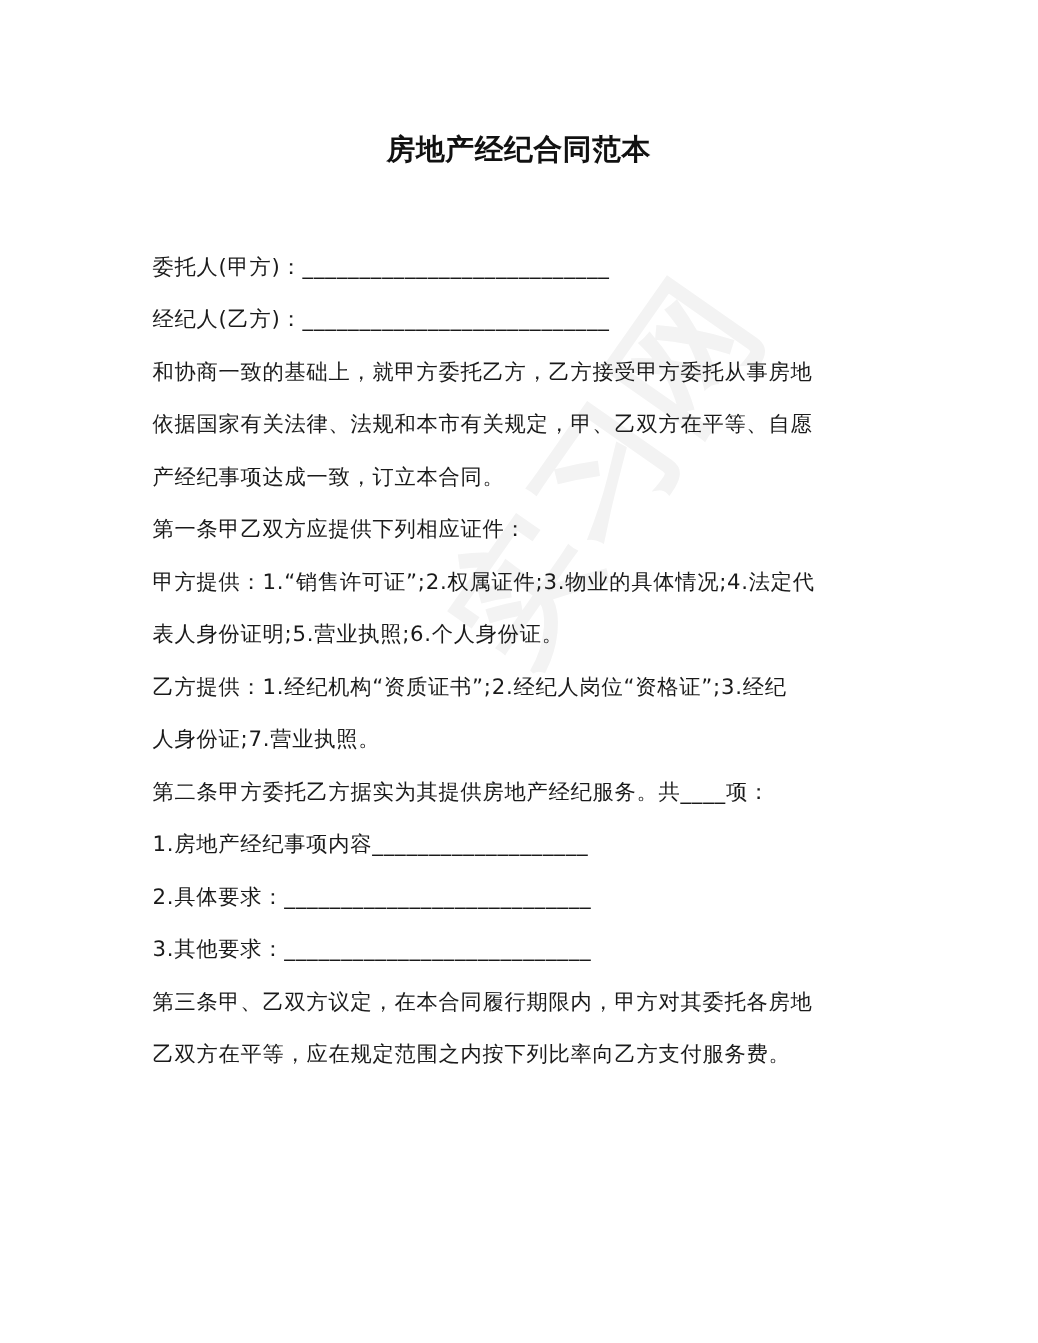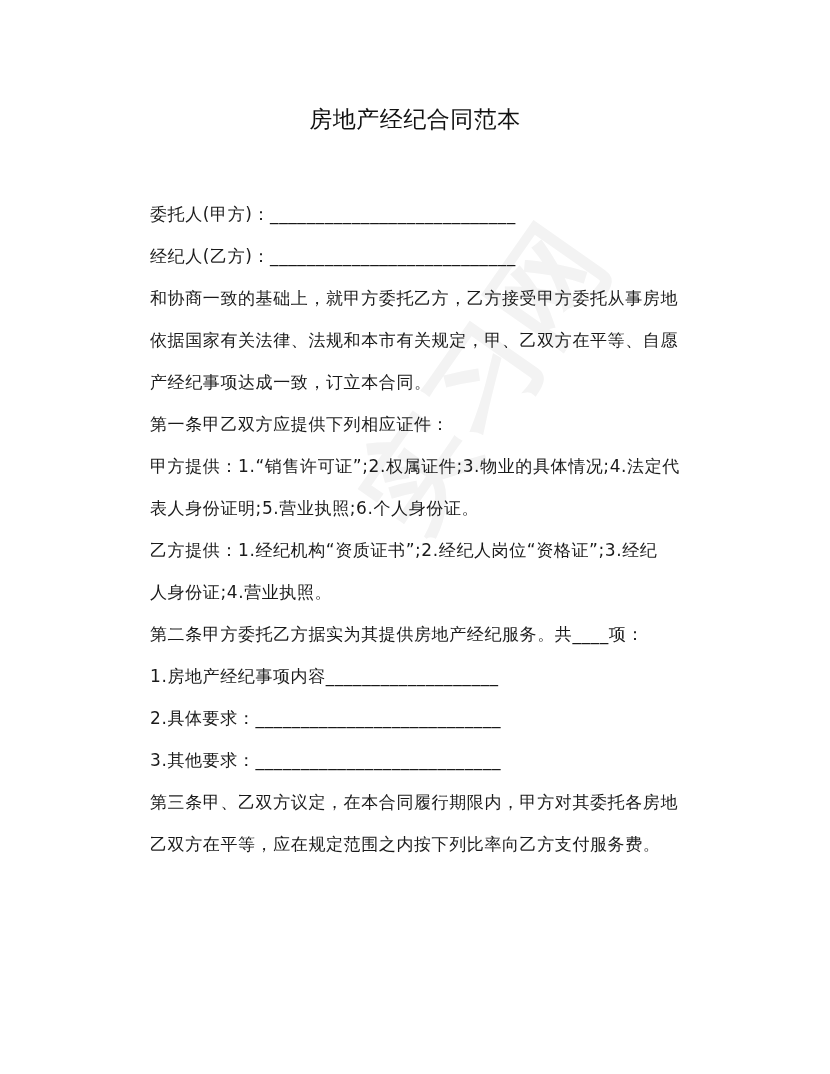--- a/index.html
+++ b/index.html
@@ -40,61 +40,60 @@
       user-select: none;
       z-index: 0;
     }
     .title {
       position: absolute;
       left: 0;
       top: 104px;
       width: 830px;
       text-align: center;
       font-size: 23px;
-      font-weight: normal;
+      font-weight: bold;
       letter-spacing: 0.5px;
       color: #111111;
       z-index: 1;
     }
     .body {
       position: absolute;
       left: 122px;
       top: 200px;
       width: 580px;
       z-index: 1;
     }
     .line {
       height: 42px;
       line-height: 28px;
       font-size: 17px;
       white-space: nowrap;
       letter-spacing: 0.6px;
       color: #1a1a1a;
-      margin-left: 28px;
     }
   </style>
 </head>
 <body>
 
 <div class="page">
   <div class="watermark">实习网</div>
 
   <div class="title">房地产经纪合同范本</div>
 
   <div class="body">
     <div class="line">委托人(甲方)：___________________________</div>
     <div class="line">经纪人(乙方)：___________________________</div>
     <div class="line">和协商一致的基础上，就甲方委托乙方，乙方接受甲方委托从事房地</div>
     <div class="line">依据国家有关法律、法规和本市有关规定，甲、乙双方在平等、自愿</div>
     <div class="line">产经纪事项达成一致，订立本合同。</div>
     <div class="line">第一条甲乙双方应提供下列相应证件：</div>
     <div class="line">甲方提供：1.“销售许可证”;2.权属证件;3.物业的具体情况;4.法定代</div>
     <div class="line">表人身份证明;5.营业执照;6.个人身份证。</div>
     <div class="line">乙方提供：1.经纪机构“资质证书”;2.经纪人岗位“资格证”;3.经纪</div>
-    <div class="line">人身份证;4.营业执照。</div>
+    <div class="line">人身份证;7.营业执照。</div>
     <div class="line">第二条甲方委托乙方据实为其提供房地产经纪服务。共____项：</div>
     <div class="line">1.房地产经纪事项内容___________________</div>
     <div class="line">2.具体要求：___________________________</div>
     <div class="line">3.其他要求：___________________________</div>
     <div class="line">第三条甲、乙双方议定，在本合同履行期限内，甲方对其委托各房地</div>
     <div class="line">乙双方在平等，应在规定范围之内按下列比率向乙方支付服务费。</div>
   </div>
 </div>
 
 </body></html>

